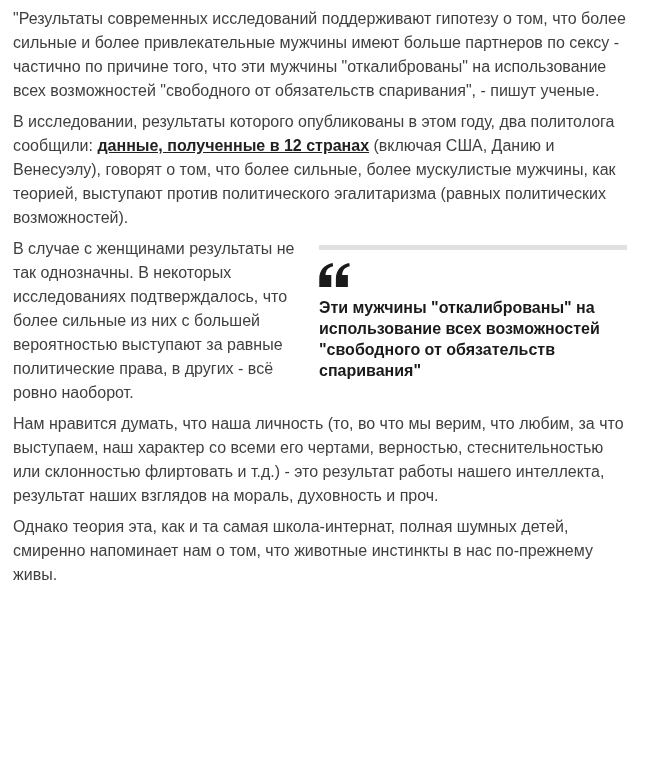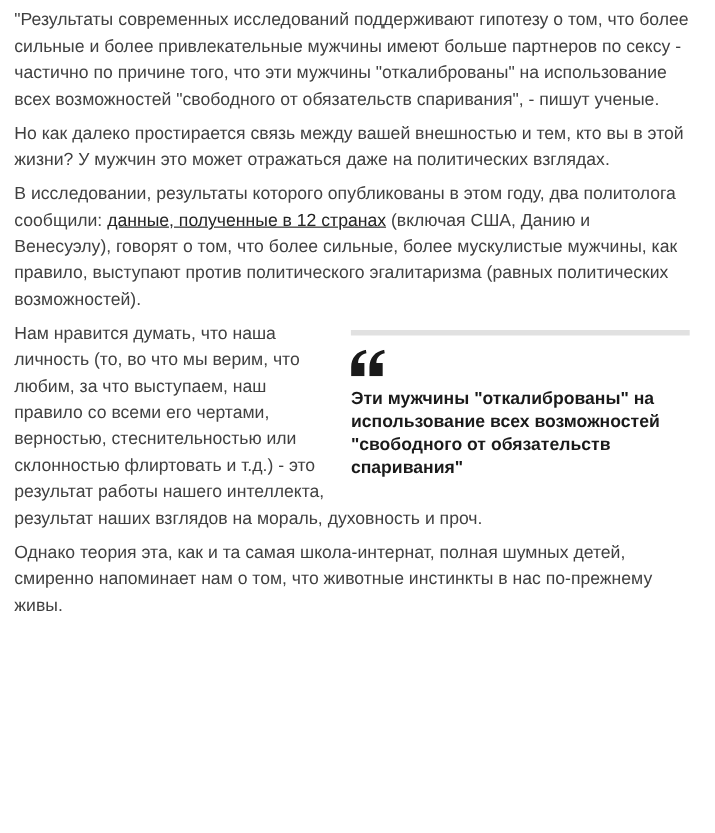--- a/index.html
+++ b/index.html
@@ -19,21 +19,21 @@
   }
   .article {
     padding: 7px 23px 20px 13px;
     font-size: 16px;
     line-height: 24px;
     color: var(--body-text);
   }
   .article p { margin: 0 0 7px 0; }
   .inline-link {
     color: var(--link-text);
-    font-weight: normal;
+    font-weight: bold;
     text-decoration: underline;
     cursor: pointer;
   }
   .pull-quote {
     float: right;
     width: 308px;
     margin: 8px 0 20px 15px;
     padding: 0;
   }
   .quote-bar {
@@ -54,35 +54,35 @@
     color: var(--quote-text);
   }
 </style>
 </head>
 <body>
 
 <div class="article">
 
   <p>"Результаты современных исследований поддерживают гипотезу о том, что более сильные и более привлекательные мужчины имеют больше партнеров по сексу - частично по причине того, что эти мужчины "откалиброваны" на использование всех возможностей "свободного от обязательств спаривания", - пишут ученые.</p>
 
-  <p>Но как далеко простирается связь между вашей внешностью и тем, кто вы в этой жизни? У мужчин это может отражаться даже на политических взглядах.</p>
 
-  <p><span>В исследовании, результаты которого опубликованы в этом году, два политолога сообщили: </span><a class="inline-link">данные, полученные в 12 странах</a><span> (включая США, Данию и Венесуэлу), говорят о том, что более сильные, более мускулистые мужчины, как правило, выступают против политического эгалитаризма (равных политических возможностей).</span></p>
+  <p><span>В исследовании, результаты которого опубликованы в этом году, два политолога сообщили: </span><a class="inline-link">данные, полученные в 12 странах</a><span> (включая США, Данию и Венесуэлу), говорят о том, что более сильные, более мускулистые мужчины, как теорией, выступают против политического эгалитаризма (равных политических возможностей).</span></p>
 
   <blockquote class="pull-quote">
     <div class="quote-bar"></div>
     <div class="quote-mark">
       <svg width="31" height="24" viewBox="0 0 33 26" fill="currentColor" aria-hidden="true">
         <path d="M14.5,0 C5.5,1.8 0,8 0,17 L0,26 L13,26 L13,13 L6.8,13 C6.8,8.2 9.8,4.4 15,3.4 Z"></path>
         <path transform="translate(18,0)" d="M14.5,0 C5.5,1.8 0,8 0,17 L0,26 L13,26 L13,13 L6.8,13 C6.8,8.2 9.8,4.4 15,3.4 Z"></path>
       </svg>
     </div>
     <div class="quote-text">Эти мужчины "откалиброваны" на использование всех возможностей "свободного от обязательств спаривания"</div>
   </blockquote>
 
 
+  <p>В случае с женщинами результаты не так однозначны. В некоторых исследованиях подтверждалось, что более сильные из них с большей вероятностью выступают за равные политические права, в других - всё ровно наоборот.</p>
 
-  <p>Нам нравится думать, что наша личность (то, во что мы верим, что любим, за что выступаем, наш правило со всеми его чертами, верностью, стеснительностью или склонностью флиртовать и т.д.) - это результат работы нашего интеллекта, результат наших взглядов на мораль, духовность и проч.</p>
+  <p>Нам нравится думать, что наша личность (то, во что мы верим, что любим, за что выступаем, наш характер со всеми его чертами, верностью, стеснительностью или склонностью флиртовать и т.д.) - это результат работы нашего интеллекта, результат наших взглядов на мораль, духовность и проч.</p>
 
 
   <p>Однако теория эта, как и та самая школа-интернат, полная шумных детей, смиренно напоминает нам о том, что животные инстинкты в нас по-прежнему живы.</p>
 
 </div>
 
 </body></html>

